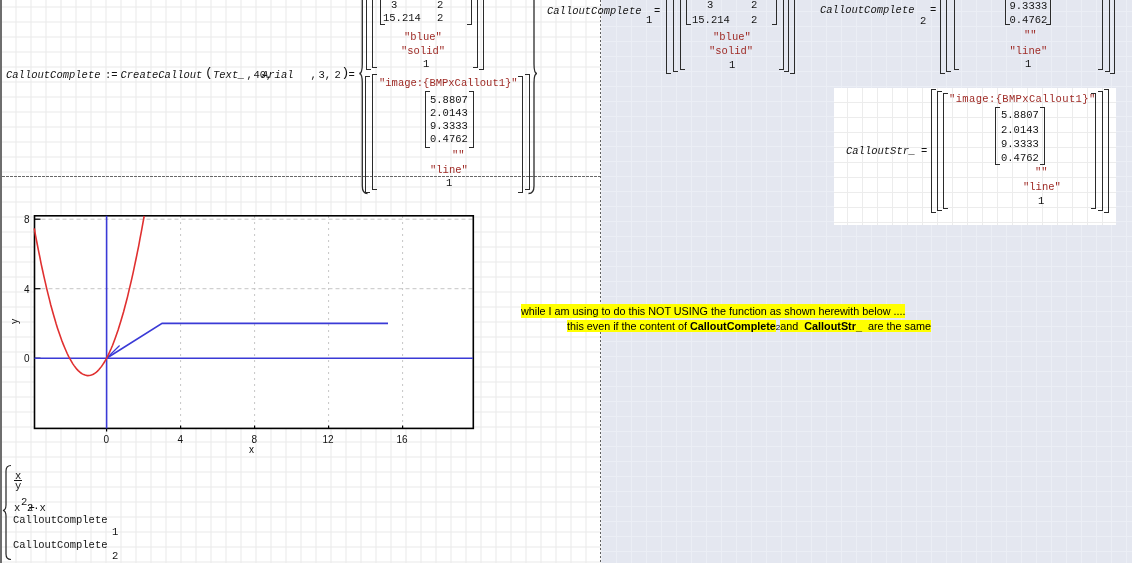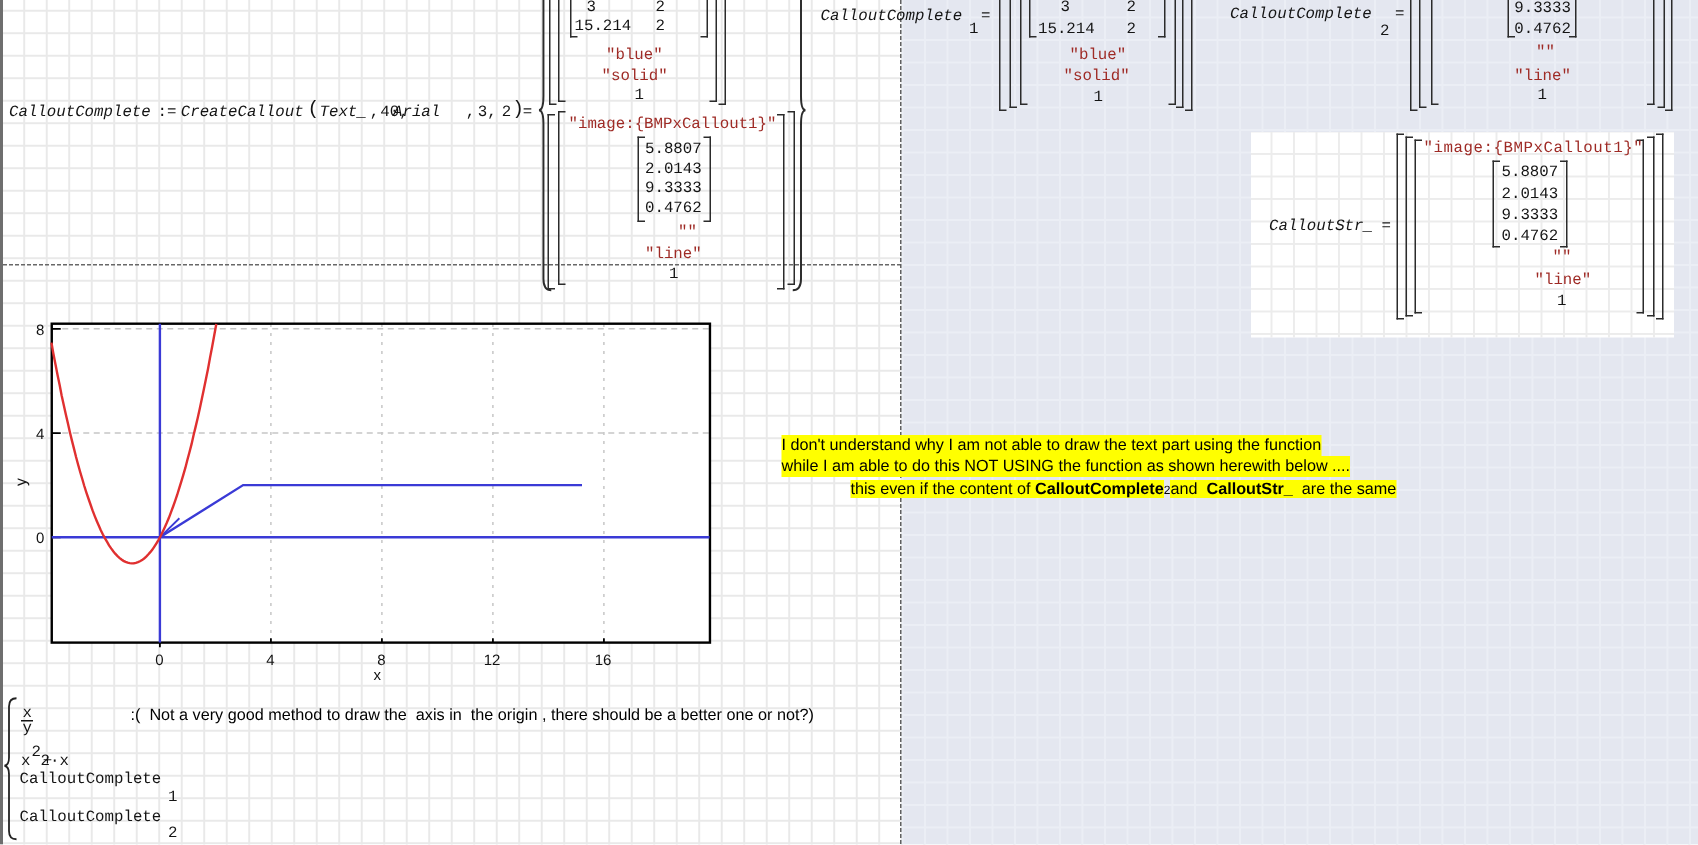--- a/index.html
+++ b/index.html
@@ -134,25 +134,23 @@
 <div class="bk kr" style="left:1104px;top:89px;height:124px;"></div>
 <div class="m s" style="left:949px;top:94px;letter-spacing:0.36px;">"image:{BMPxCallout1}"</div>
 <div class="m" style="left:1001px;top:109.5px;">5.8807</div>
 <div class="m" style="left:1001px;top:124.8px;">2.0143</div>
 <div class="m" style="left:1001px;top:138.5px;">9.3333</div>
 <div class="m" style="left:1001px;top:152.5px;">0.4762</div>
 <div class="m s" style="left:1035px;top:166.5px;">""</div>
 <div class="m s" style="left:1023px;top:182px;">"line"</div>
 <div class="m" style="left:1038px;top:195.5px;">1</div>
 
-<div class="t hl" style="left:521px;top:289.5px;">I don't understand why I am not able to draw the text part using the function</div>
-<div class="t hl" style="left:521px;top:304px;">while I am able to do this NOT USING the function as shown herewith below ....</div>
+<div class="t hl" style="left:521px;top:304px;">while I am using to do this NOT USING the function as shown herewith below ....</div>
 <div class="t" style="left:521px;top:318.5px;margin-left:46px;"><span class="hl">this even if the content of <b>CalloutComplete</b></span><span style="font-size:8px;">2</span><span class="hl">and  <b>CalloutStr_</b>  are the same</span></div>
 
-<div class="t" style="left:87px;top:470px;">:(  Not a very good method to draw the  axis in  the origin , there should be a better one or not?)</div>
 
 <svg style="position:absolute;left:0;top:200px;" width="500" height="263" viewBox="0 200 500 263">
 <rect x="34.5" y="215.8" width="438.8" height="212.6" fill="#ffffff"></rect>
 <g stroke="#c6c6c6" stroke-width="1" stroke-dasharray="2,4">
 <line x1="180.6" y1="216" x2="180.6" y2="428"></line>
 <line x1="254.6" y1="216" x2="254.6" y2="428"></line>
 <line x1="328.6" y1="216" x2="328.6" y2="428"></line>
 <line x1="402.6" y1="216" x2="402.6" y2="428"></line>
 </g>
 <g stroke="#c6c6c6" stroke-width="1" stroke-dasharray="4,3">

